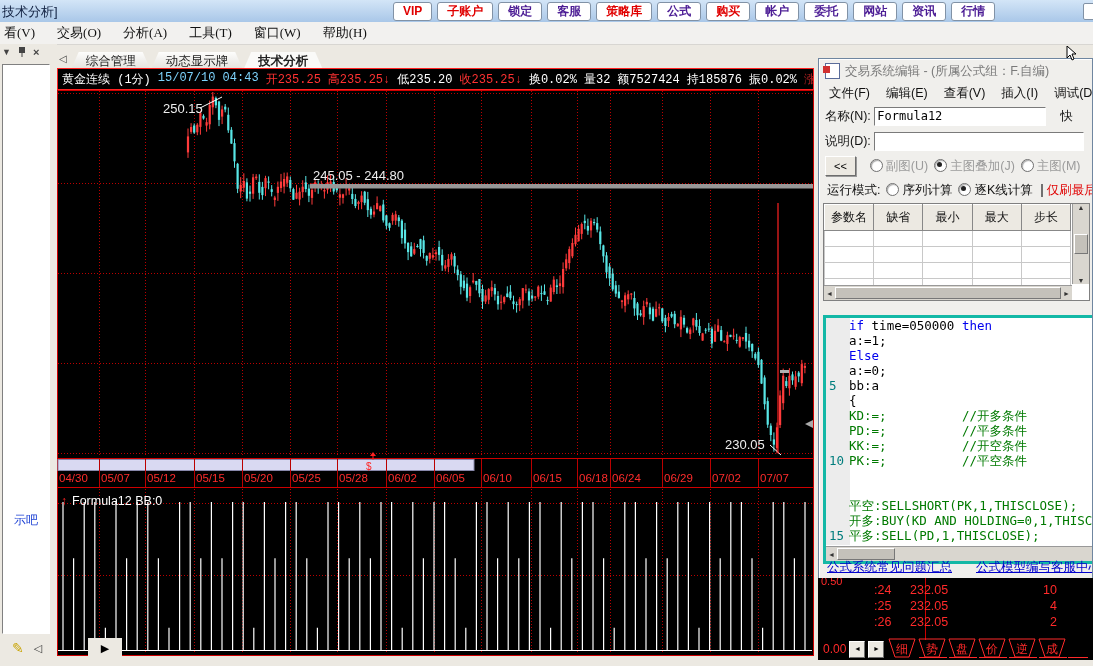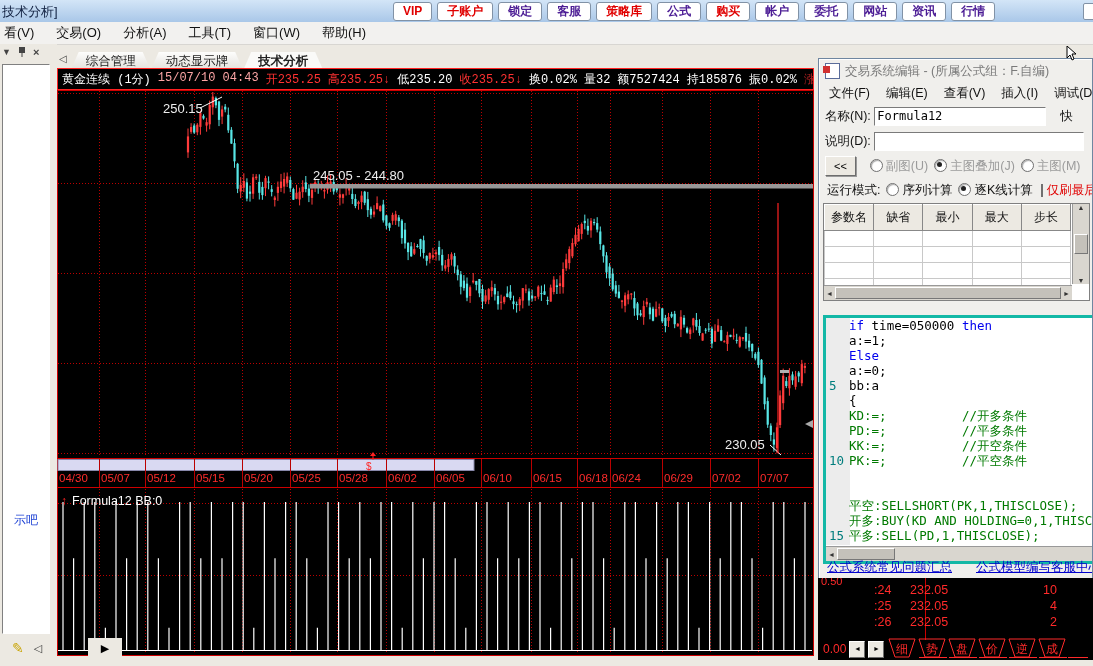--- a/index.html
+++ b/index.html
@@ -10,21 +10,21 @@
     background:linear-gradient(#d3e5f7,#a9c7e8);border-bottom:1px solid #8fb0d4;}
   .tb-title{position:absolute;left:2px;top:3px;font-size:13px;color:#102040;}
   .tb-buttons{position:absolute;left:393px;top:2px;display:flex;gap:5px;}
   .tb-btn{height:15px;line-height:15px;padding:1px 9px;background:#fff;border:1px solid #8192a6;
     border-radius:3px;font-size:12px;font-weight:bold;color:#4c1d95;white-space:nowrap;cursor:default;}
   .tb-btn.accent{color:#e00000;}
   .tb-partial{position:absolute;left:1083px;top:3px;width:14px;height:15px;background:#fff;border:1px solid #8192a6;border-radius:2px;}
   
   .menubar{position:absolute;left:0;top:22px;width:1093px;height:22px;background:#f2f1ef;
     border-bottom:1px solid #d8d6d2;display:flex;align-items:center;gap:22px;padding-left:4px;font-size:13px;}
-  .mb-item{cursor:default;}
+  .mb-item{cursor:default;font-family:Liberation Serif, serif;}
   
   .sidebar{position:absolute;left:0;top:44px;width:57px;height:622px;background:#ece9e2;}
   .sb-head{position:absolute;left:2px;top:2px;display:flex;gap:6px;align-items:center;color:#444;font-size:9px;}
   .sb-x{font-size:11px;font-weight:bold;}
   .sb-panel{position:absolute;left:2px;top:20px;width:46px;height:568px;background:#fff;
     border:1px solid;border-color:#808080 #fff #fff #808080;}
   .sb-hint{position:absolute;left:14px;top:468px;color:#1a3fd4;font-size:12px;z-index:2;}
   .sb-foot{position:absolute;left:12px;top:596px;display:flex;gap:10px;align-items:center;}
   .pencil{color:#c8a300;font-size:14px;}
   .tri-out{color:#333;font-size:11px;}
@@ -163,21 +163,21 @@
       <span class="tab">综合管理</span>
       <span class="tab">动态显示牌</span>
       <span class="tab active">技术分析</span>
     </span>
 </div>
 
 <div class="chart">
   <div class="info-bar">
     <span id="info-items">
         <span style="color: rgb(255, 255, 255);">黄金连续 (1分)</span>
-        <span style="color: #fca5a5;">15/07/10 04:43</span>
+        <span style="color: #7dd3fc;">15/07/10 04:43</span>
         <span style="color: rgb(255, 50, 50);">开235.25</span>
         <span style="color: rgb(255, 50, 50);">高235.25↓</span>
         <span style="color: rgb(255, 255, 255);">低235.20</span>
         <span style="color: rgb(255, 50, 50);">收235.25↓</span>
         <span style="color: rgb(255, 255, 255);">换0.02%</span>
         <span style="color: rgb(255, 255, 255);">量32</span>
         <span style="color: rgb(255, 255, 255);">额7527424</span>
         <span style="color: rgb(255, 255, 255);">持185876</span>
         <span style="color: rgb(255, 255, 255);">振0.02%</span>
         <span style="color: rgb(178, 34, 34);">涨(0.05)0.02%</span>

